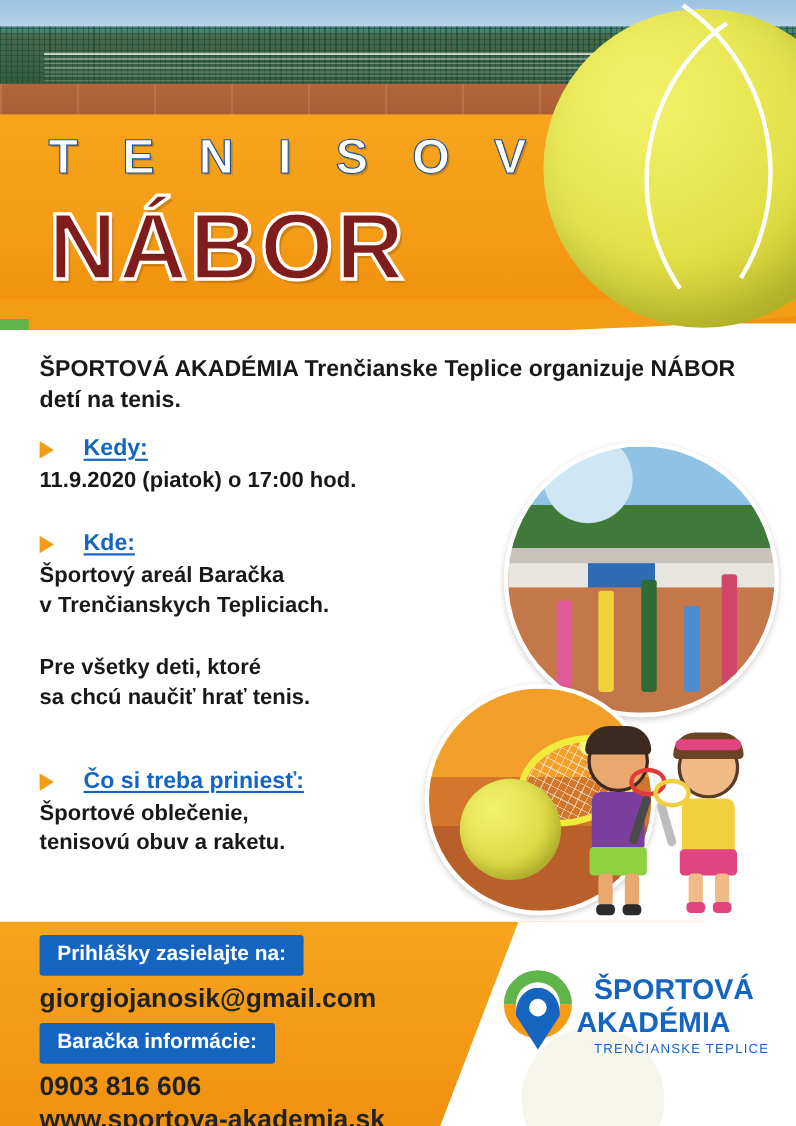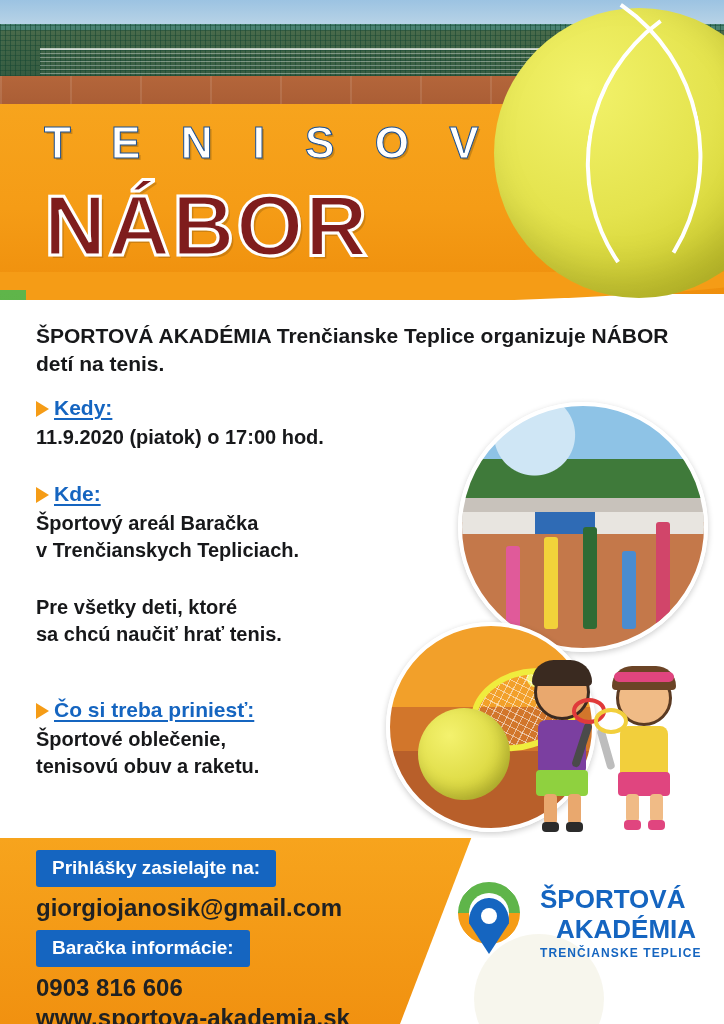--- a/index.html
+++ b/index.html
@@ -119,21 +119,21 @@
     position: absolute; left: 0; top: 300px; width: 724px; height: 540px;
     background: #ffffff;
   }
   .intro {
     position: absolute; left: 36px; top: 22px; width: 660px;
     font-size: 21px; font-weight: 700; color: #17181a; line-height: 1.35;
   }
 
   .qa { position: absolute; left: 36px; width: 430px; }
   .q {
-    position: relative; padding-left: 18px;
+    position: relative; padding-left: 40px;
     font-size: 21px; font-weight: 700; color: #1565c0;
     text-decoration: underline; text-underline-offset: 3px;
   }
   .q::before {
     content: ""; position: absolute; left: 0; top: 5px;
     width: 0; height: 0;
     border-top: 8px solid transparent; border-bottom: 8px solid transparent;
     border-left: 13px solid #f59c16;
   }
   .a {
@@ -229,22 +229,22 @@
   .logo-mark .pin {
     position: absolute; left: 17px; top: 16px; width: 40px; height: 56px;
     background: #1565c0; border-radius: 50% 50% 50% 50% / 42% 42% 60% 60%;
     clip-path: polygon(50% 100%, 0 45%, 0 0, 100% 0, 100% 45%);
   }
   .logo-mark .pin-dot {
     position: absolute; left: 29px; top: 26px; width: 16px; height: 16px;
     border-radius: 50%; background: #ffffff;
   }
   .logo-t1 { position: absolute; left: 88px; top: 2px; font-size: 26px; font-weight: 700; color: #1565c0; }
-  .logo-t2 { position: absolute; left: 104px; top: 32px; font-size: 26px; font-weight: 700; color: #1565c0; }
-  .logo-t3 { position: absolute; left: 88px; top: 64px; font-size: 12px; font-weight: 700; letter-spacing: 1.1px; color: #1565c0; }
+  .logo-t2 { position: absolute; left: 72px; top: 32px; font-size: 26px; font-weight: 700; color: #1565c0; }
+  .logo-t3 { position: absolute; left: 88px; top: 64px; font-size: 12px; font-weight: 400; letter-spacing: 1.1px; color: #1565c0; }
 
   .ghost-ball {
     position: absolute; right: 36px; bottom: -40px; width: 130px; height: 130px;
     border-radius: 50%; background: #f6f5ea; opacity: .85;
   }
 </style>
 </head>
 <body>
 
 <div class="poster">

